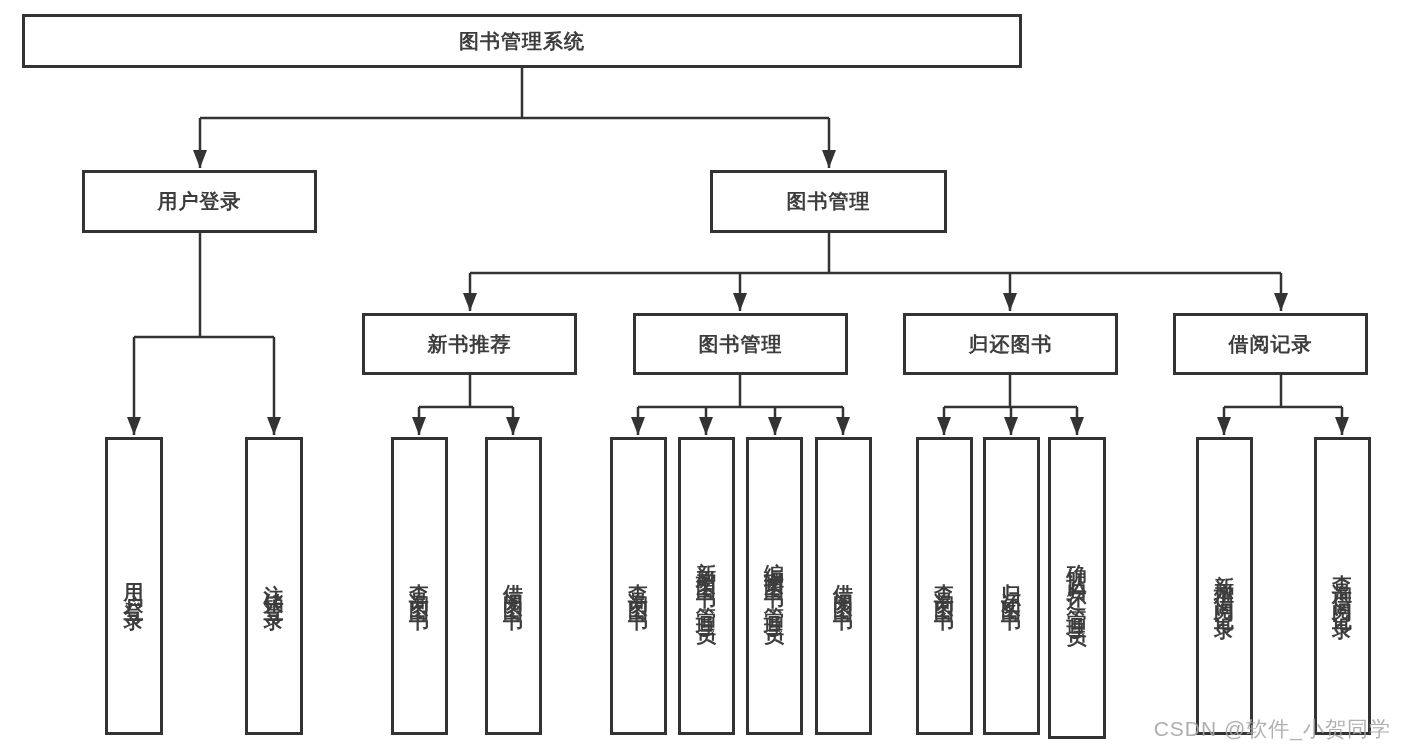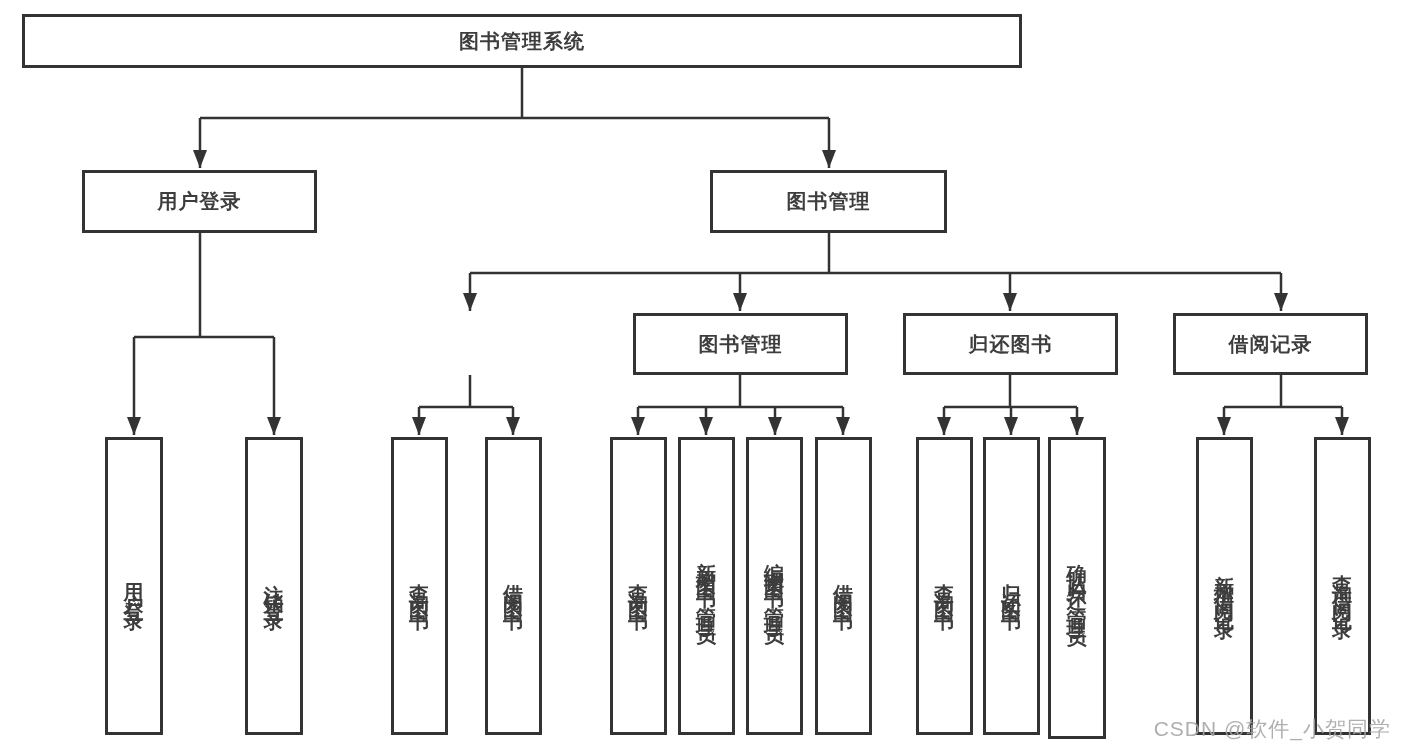--- a/index.html
+++ b/index.html
@@ -105,20 +105,21 @@
       <line x1="1224" y1="407" x2="1224" y2="435" marker-end="url(#ah)"></line>
       <line x1="1342" y1="407" x2="1342" y2="435" marker-end="url(#ah)"></line>
     </g>
   </svg>
 
   <div class="node" style="left:22px;top:14px;width:1000px;height:54px">图书管理系统</div>
 
   <div class="node" style="left:82px;top:170px;width:235px;height:63px">用户登录</div>
   <div class="node" style="left:710px;top:170px;width:237px;height:63px">图书管理</div>
 
+  <div class="node" style="left:362px;top:313px;width:215px;height:62px">新书推荐</div>
   <div class="node" style="left:633px;top:313px;width:215px;height:62px">图书管理</div>
   <div class="node" style="left:903px;top:313px;width:215px;height:62px">归还图书</div>
   <div class="node" style="left:1173px;top:313px;width:195px;height:62px">借阅记录</div>
 
   <div class="node v" style="left:105px;top:437px;width:58px;height:298px">用户登录</div>
   <div class="node v" style="left:245px;top:437px;width:58px;height:298px">注销登录</div>
 
   <div class="node v" style="left:391px;top:437px;width:57px;height:298px">查询图书</div>
   <div class="node v" style="left:485px;top:437px;width:57px;height:298px">借阅图书</div>
 

